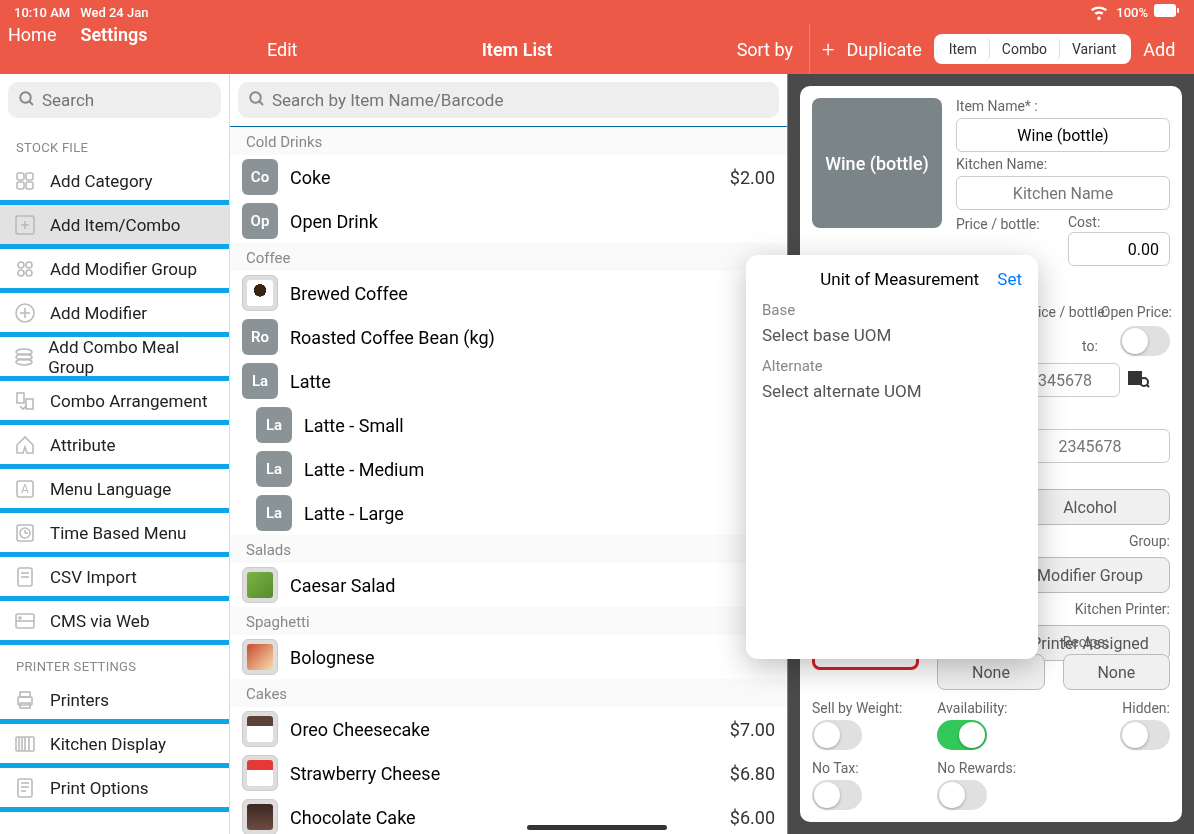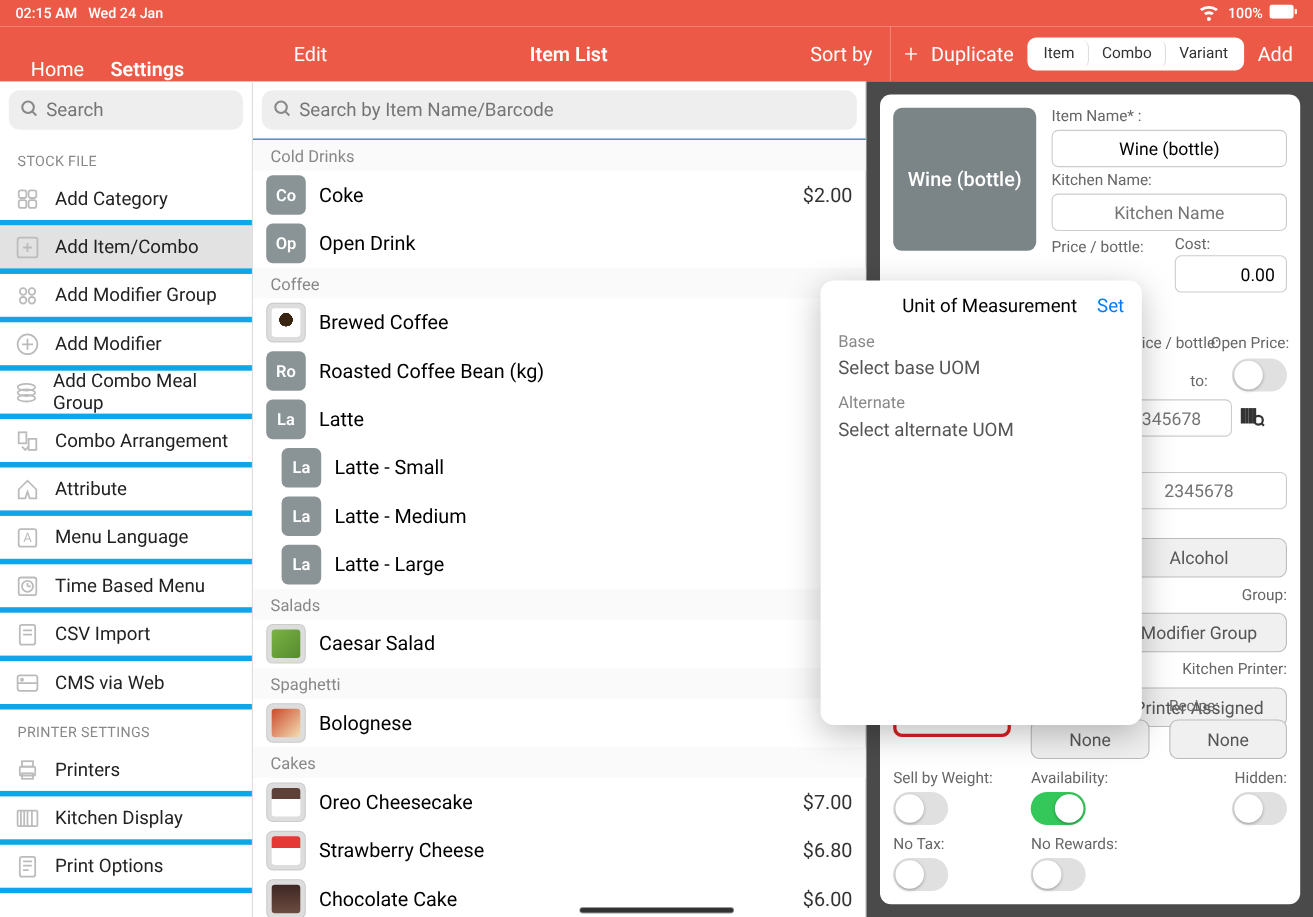--- a/index.html
+++ b/index.html
@@ -3,21 +3,21 @@
 <meta charset="utf-8">
 <style>
 * { margin: 0; padding: 0; box-sizing: border-box; font-family: -apple-system, BlinkMacSystemFont, "Segoe UI", Roboto, sans-serif; }
 body { width: 1194px; height: 834px; overflow: hidden; background: #fff; position: relative; }
 
 .status-bar { height: 24px; background: #ec5a47; color: #fff; display: flex; align-items: center; padding: 0 14px; font-size: 13px; font-weight: 500; justify-content: space-between; }
 .status-left { display: flex; gap: 10px; }
 .status-right { display: flex; align-items: center; gap: 6px; }
 
 .topbar { height: 50px; background: #ec5a47; display: flex; }
-.topbar-left { width: 251px; display: flex; align-items: flex-end; padding: 0 28px; gap: 24px; }
+.topbar-left { width: 251px; display: flex; align-items: flex-start; padding: 0 8px; gap: 24px; }
 .topbar-center { width: 558px; display: flex; align-items: center; justify-content: space-between; padding: 0 16px; }
 .topbar-right { flex: 1; display: flex; align-items: center; padding: 0 12px; gap: 12px; border-left: 1px solid rgba(255,255,255,0.25); }
 .topbar a { color: #fff; font-size: 18px; text-decoration: none; }
 .topbar .bold { font-weight: 600; }
 
 .seg { background: #fff; border-radius: 8px; padding: 3px; display: flex; gap: 0; }
 .seg-item { padding: 4px 12px; font-size: 14px; border-radius: 6px; cursor: pointer; color: #333; }
 .seg-item.active { background: #fff; }
 .seg-item:not(:last-child) { border-right: 1px solid #ddd; }
 
@@ -90,21 +90,21 @@
 .mid-fields { position: absolute; top: 250px; right: 12px; width: 160px; display: flex; flex-direction: column; gap: 8px; }
 .barcode-wrap { display: flex; align-items: center; gap: 6px; }
 
 .partial-text { position: absolute; font-size: 14px; color: #666; }
 </style>
 </head>
 <body>
 
 <div class="status-bar">
   <div class="status-left">
-    <span>02:15 AM</span>
+    <span>10:10 AM</span>
     <span>Wed 24 Jan</span>
   </div>
   <div class="status-right">
     <span>
       <svg class="sv" viewBox="0 0 24 24" fill="#fff">
           <path d="M12 18a2 2 0 100 4 2 2 0 000-4zm-5-4a9 9 0 0110 0l-2 2a6 6 0 00-6 0zm-4-4a15 15 0 0118 0l-2 2a12 12 0 00-14 0z"></path>
         </svg>
     </span>
     <span>100%</span>
     <span>

